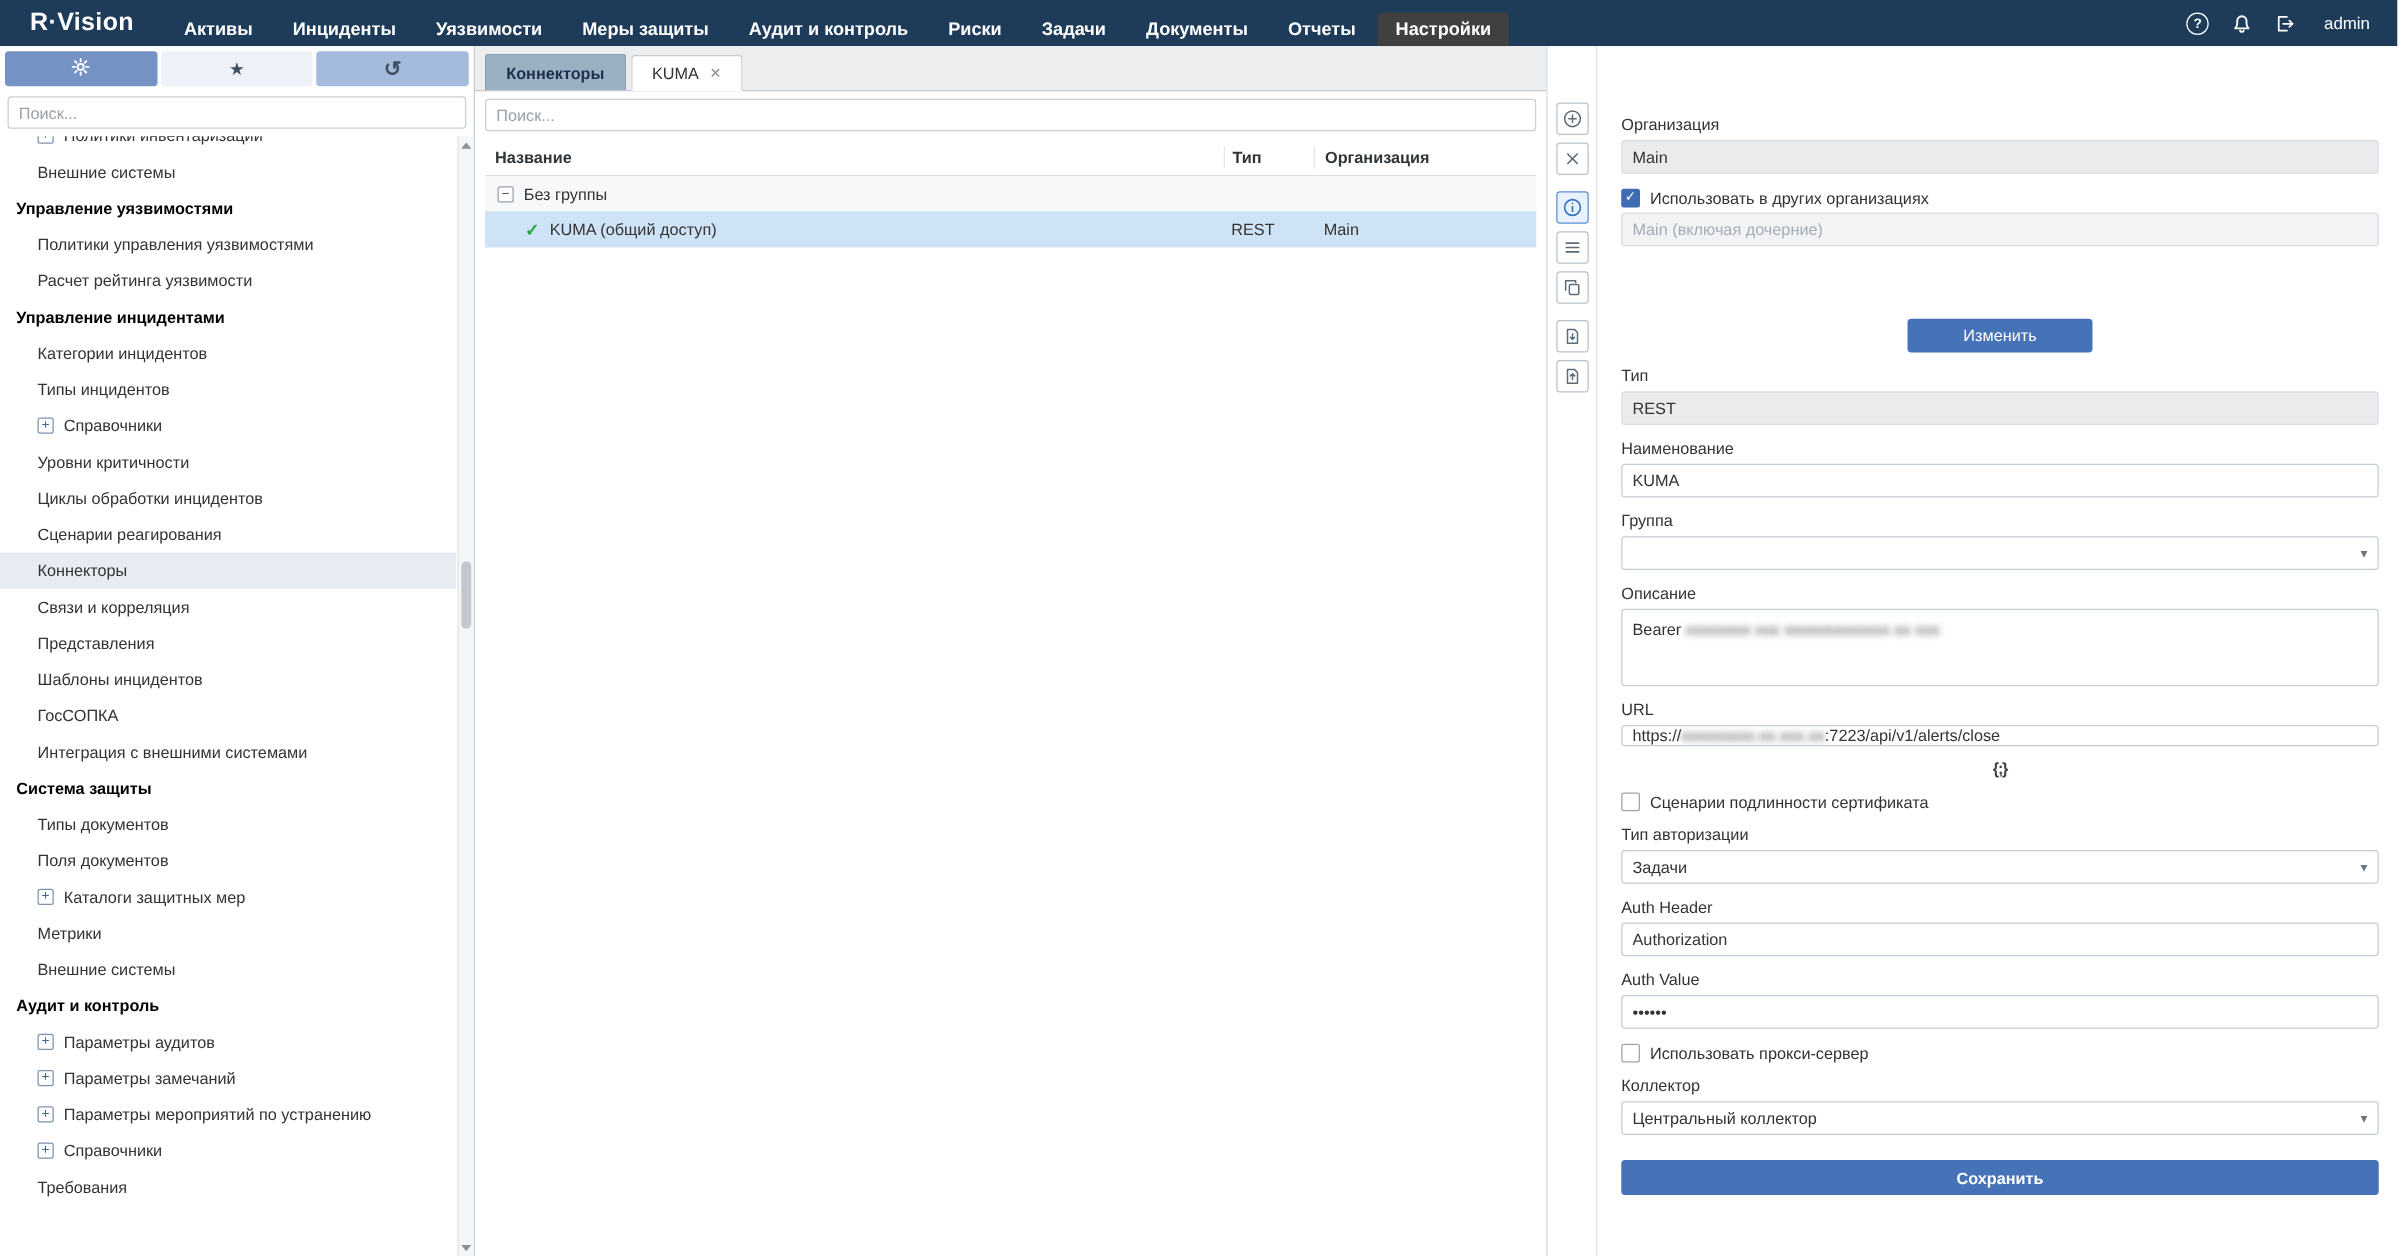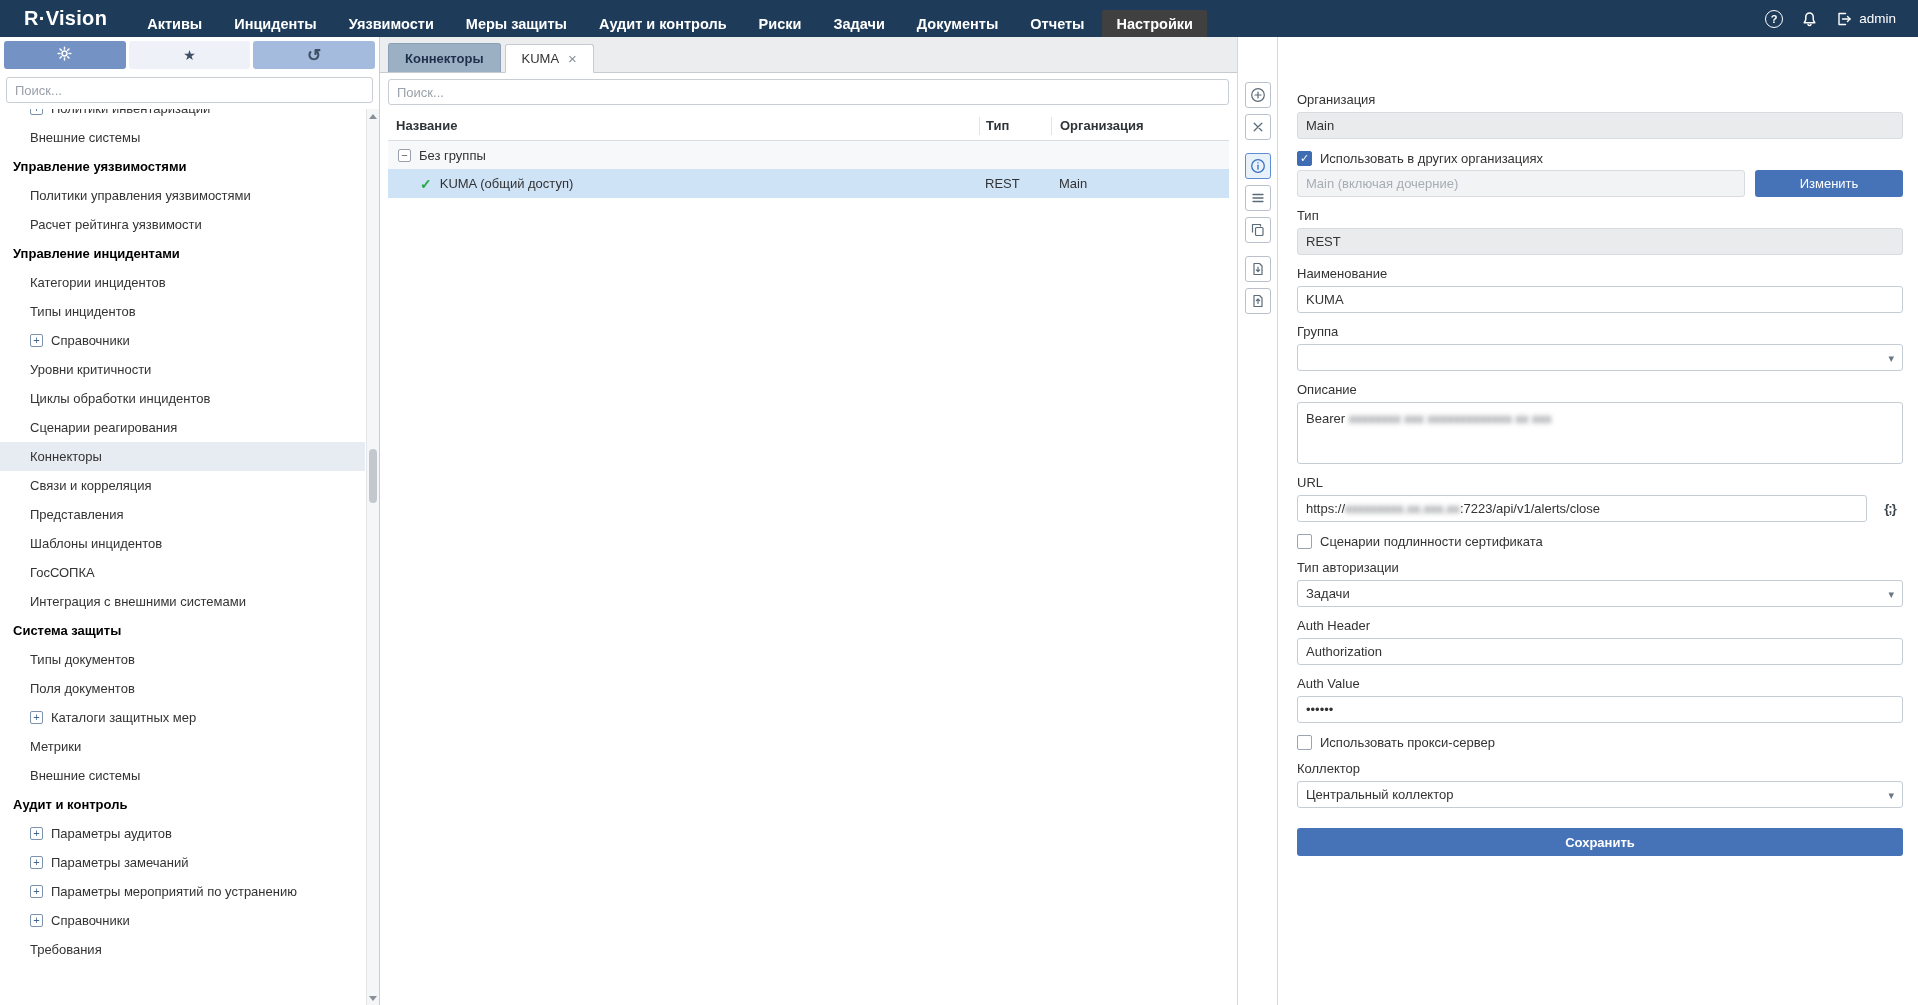--- a/index.html
+++ b/index.html
@@ -8,21 +8,21 @@
 
   
   .navbar { height: 37px; background: #1e3c5a; display: flex; align-items: center; color: #fff; }
   .logo { font-size: 20px; font-weight: 700; letter-spacing: .3px; margin: 0 26px 0 24px; white-space: nowrap; }
   .nav-items { display: flex; align-items: center; height: 100%; gap: 4px; flex: 1; }
   .nav-item { padding: 6px 14px; font-size: 14.5px; font-weight: 700; border-radius: 2px; cursor: pointer; white-space: nowrap; margin-top: 11px; }
   .nav-item.active { background: #404040; }
   .nav-right { display: flex; align-items: center; gap: 18px; padding-right: 22px; }
   .help-circle { width: 18px; height: 18px; border: 1.6px solid #fff; border-radius: 50%; display: flex; align-items: center; justify-content: center; font-size: 11px; font-weight: 700; cursor: pointer; }
   .nav-ic { display: flex; align-items: center; cursor: pointer; color: #fff; }
-  .user-box { display: flex; align-items: center; gap: 7px; font-size: 13.5px; cursor: pointer; }
+  .user-box { display: flex; align-items: center; gap: 23px; font-size: 13.5px; cursor: pointer; }
 
   .content { display: flex; height: 968px; }
 
   
   .sidebar { width: 380px; border-right: 1px solid #c9ced4; display: flex; flex-direction: column; background: #fff; }
   .sidebar-tabs { height: 36px; padding: 4px 4px; display: flex; gap: 3px; }
   .s-tab { flex: 1; border-radius: 3px; display: flex; align-items: center; justify-content: center; cursor: pointer; }
   .s-tab1 { background: #7492c4; color: #fff; }
   .s-tab2 { background: #eef1f8; color: #3f5064; }
   .s-tab3 { background: #a4bbdd; color: #3f5064; }
@@ -73,22 +73,22 @@
   .tool-gap { height: 7px; flex: none; }
   .tool-btn svg { display: block; }
 
   
   .form-panel { width: 640px; background: #fff; padding: 55px 15px 0 19px; overflow: hidden; }
   .f-label { font-size: 13px; color: #333; margin: 11px 0 5px; }
   .f-label:first-child { margin-top: 0; }
   .f-input { width: 100%; height: 27px; border: 1px solid #c6ccd4; border-radius: 3px; padding: 0 8px; font-size: 13px; font-family: "Liberation Sans", sans-serif; color: #333; background: #fff; outline: none; }
   .f-input.readonly { background: #e9ebed; border-color: #d8dbdf; }
   .f-input.disabled { background: #f2f3f5; border-color: #d8dbdf; color: #a6adb5; }
-  .f-row { display: flex; gap: 10px; align-items: center; }
-  .btn { height: 27px; background: #4673b8; color: #fff; border: none; border-radius: 3px; font-size: 13px; font-family: "Liberation Sans", sans-serif; cursor: pointer; }
+  .f-row { display: flex; gap: 10px; align-items: center; flex-direction: column; }
+  .btn { height: 27px; background: #4673b8; color: #fff; border: none; border-radius: 3px; font-size: 13px; font-family: "Liberation Sans", sans-serif; cursor: pointer; margin-top: 48px; }
   .btn.change { width: 148px; flex: none; }
   .btn.save { width: 100%; height: 28px; margin-top: 20px; font-weight: 600; }
   .chk-row { display: flex; align-items: center; gap: 8px; margin: 12px 0 4px; cursor: pointer; }
   .chk { width: 15px; height: 15px; border: 1px solid #9aa5b1; border-radius: 2px; background: #fff; flex: none; display: flex; align-items: center; justify-content: center; }
   .chk.checked { background: #3f6db3; border-color: #3f6db3; color: #fff; font-size: 11px; line-height: 1; }
   .chk-label { font-size: 13px; color: #333; }
   .f-select { position: relative; width: 100%; height: 27px; border: 1px solid #c6ccd4; border-radius: 3px; padding: 0 24px 0 8px; font-size: 13px; background: #fff; display: flex; align-items: center; cursor: pointer; }
   .chev { position: absolute; right: 8px; top: 50%; transform: translateY(-50%); color: #6b7682; font-size: 11px; }
   .f-textarea { width: 100%; height: 62px; border: 1px solid #c6ccd4; border-radius: 3px; padding: 6px 8px; font-size: 13px; background: #fff; line-height: 1.5; overflow: hidden; }
   .redacted { filter: blur(2.6px); color: #4a4f55; user-select: none; }

